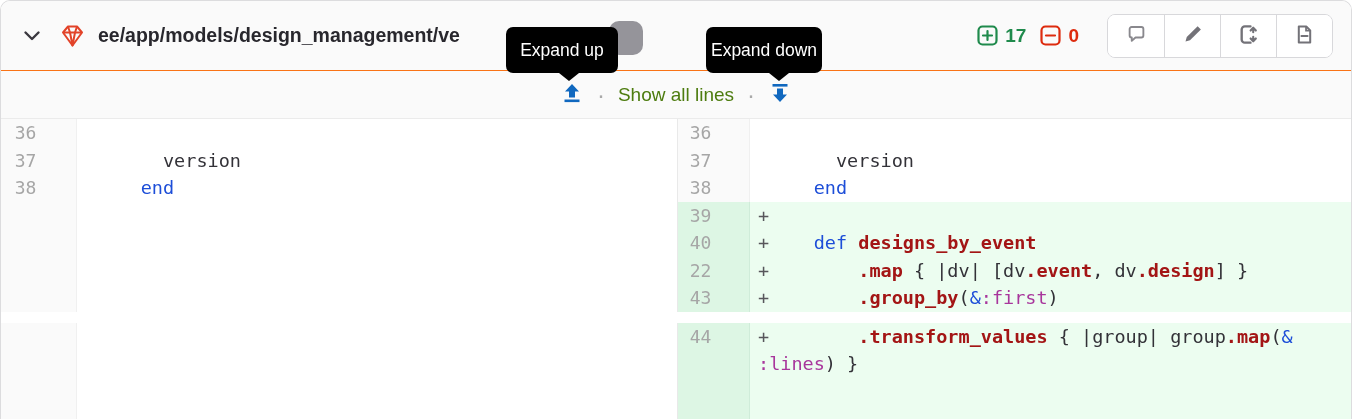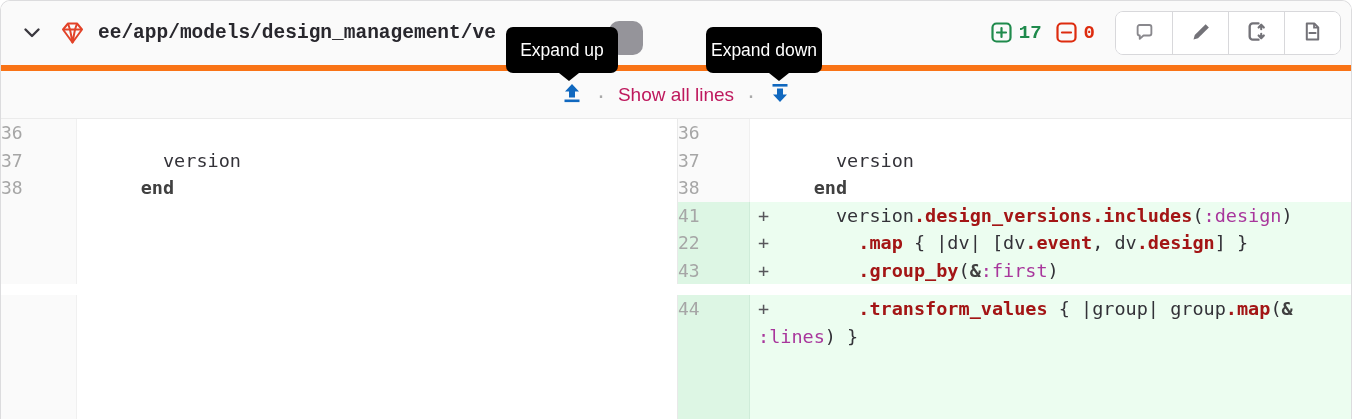--- a/index.html
+++ b/index.html
@@ -1,26 +1,26 @@
 <!DOCTYPE html>
 <html><head>
 <meta charset="utf-8">
 <style>
   html,body{margin:0;padding:0;background:#fff;font-family:"Liberation Sans",sans-serif;}
   .container{position:relative;width:1352px;height:419px;box-sizing:border-box;
     border:1px solid #dcdcde;border-bottom:none;border-radius:10px 10px 0 0;overflow:hidden;background:#fff;}
 
   
   .file-header{height:70px;display:flex;align-items:center;background:#fafafa;
-    border-bottom:6px solid #f97316;padding:0 4px 0 22px;box-sizing:border-box;font-family:Liberation Mono, monospace;}
+    border-bottom:1px solid #f97316;padding:0 12px 0 22px;box-sizing:border-box;}
   .chev{margin-right:18px;display:flex;align-items:center;cursor:pointer;background:none;border:none;padding:0;}
   .gem{margin-right:12px;display:flex;align-items:center;}
   .path{font-size:19.5px;font-weight:700;color:#28272d;text-decoration:none;white-space:nowrap;}
   .spacer{flex:1;}
-  .stats{display:flex;align-items:flex-start;margin-right:20px;font-weight:700;font-size:19px;}
+  .stats{display:flex;align-items:flex-start;margin-right:28px;font-weight:700;font-size:19px;}
   .stats svg{display:block;}
   .addnum{color:#1f8a4c;margin:0 14px 0 7px;}
   .delnum{color:#dd2b0e;margin:0 0 0 7px;}
   .btn-group{display:flex;border:1px solid #d8d8db;border-radius:8px;overflow:hidden;background:#fff;margin-right:6px;}
   .btn-group button{width:56px;height:42px;background:#fff;border:none;border-left:1px solid #d8d8db;
     display:flex;align-items:center;justify-content:center;cursor:pointer;padding:0;}
   .btn-group button:first-child{border-left:none;}
 
   
   .hidden-btn{position:absolute;left:608px;top:20px;width:34px;height:34px;border-radius:10px;background:#95949a;z-index:4;border:none;}
@@ -31,39 +31,39 @@
   .tip-arrow{position:absolute;bottom:-8px;width:0;height:0;
     border-left:10px solid transparent;border-right:10px solid transparent;border-top:8px solid #000;}
   .t-up .tip-arrow{left:53px;}
   .t-down .tip-arrow{left:63px;}
 
   
   .expand-bar{height:47px;background:#fafafa;border-bottom:1px solid #ebebeb;
     display:flex;align-items:center;justify-content:center;gap:13px;}
   .exp-btn{background:none;border:none;padding:0;display:flex;align-items:center;cursor:pointer;}
   .dot{color:#a9a9a9;font-size:24px;line-height:1;}
-  .show-link{color:#be185d;font-size:19px;text-decoration:none;}
+  .show-link{color:#4d7c0f;font-size:19px;text-decoration:none;}
 
   
   .diff-table{display:flex;flex-direction:column;height:300px;overflow:hidden;
     font-family:"DejaVu Sans Mono",monospace;}
   .d-row{display:flex;min-height:27.5px;}
   .d-row:last-child{flex:1;margin-top:11px;}
-  .c-onum,.c-nnum{box-sizing:border-box;background:#fafafa;color:#a6a6a6;text-align:left;
+  .c-onum,.c-nnum{box-sizing:border-box;background:#fafafa;color:#a6a6a6;text-align:center;
     padding:0 26px 0 0;font-size:18px;line-height:27.5px;cursor:pointer;}
   .c-onum{width:76px;border-right:1px solid #f0f0f0;}
   .c-nnum{width:72px;border-right:1px solid #f0f0f0;}
   .c-ocode{width:601px;box-sizing:border-box;border-right:1px solid #e9e9e9;background:#fff;}
   .c-ncode{flex:1;background:#fff;}
   .code{padding:0 8px;font-size:18.5px;line-height:27.5px;white-space:pre-wrap;word-break:break-all;color:#333238;}
   .add .c-nnum{background:#ddf6e4;border-right-color:#cfecd9;}
   .add .c-ncode{background:#ecfdf0;}
   .marker{color:#57565b;}
   .tok-p{color:#333238;}
-  .tok-k{font-weight:700;color:#404040;}
+  .tok-k{font-weight:400;color:#1d4ed8;}
   .tok-f{font-weight:700;color:#a31515;}
   .tok-s{color:#a8369c;}
 </style>
 </head>
 <body>
 
 <div class="container">
 
   <div class="file-header">
     <button class="chev" aria-label="collapse file">
@@ -184,22 +184,28 @@
       </div>
       <div class="d-row">
         <div class="c-onum">38</div>
         <div class="c-ocode code"><span class="marker"> </span><span class="tok-p">    </span><span class="tok-k">end</span></div>
         <div class="c-nnum">38</div>
         <div class="c-ncode code"><span class="marker"> </span><span class="tok-p">    </span><span class="tok-k">end</span></div>
       </div>
       <div class="d-row add">
         <div class="c-onum"></div>
         <div class="c-ocode code"></div>
-        <div class="c-nnum">41</div>
-        <div class="c-ncode code"><span class="marker">+</span><span class="tok-p">      version</span><span class="tok-f">.design_versions.includes</span><span class="tok-p">(</span><span class="tok-s">:design</span><span class="tok-p">)</span></div>
+        <div class="c-nnum">39</div>
+        <div class="c-ncode code"><span class="marker">+</span></div>
+      </div>
+      <div class="d-row add">
+        <div class="c-onum"></div>
+        <div class="c-ocode code"></div>
+        <div class="c-nnum">40</div>
+        <div class="c-ncode code"><span class="marker">+</span><span class="tok-p">    </span><span class="tok-k">def</span><span class="tok-p"> </span><span class="tok-f">designs_by_event</span></div>
       </div>
       <div class="d-row add">
         <div class="c-onum"></div>
         <div class="c-ocode code"></div>
         <div class="c-nnum">22</div>
         <div class="c-ncode code"><span class="marker">+</span><span class="tok-p">        </span><span class="tok-f">.map</span><span class="tok-p"> { |dv| [dv</span><span class="tok-f">.event</span><span class="tok-p">, dv</span><span class="tok-f">.design</span><span class="tok-p">] }</span></div>
       </div>
       <div class="d-row add">
         <div class="c-onum"></div>
         <div class="c-ocode code"></div>

